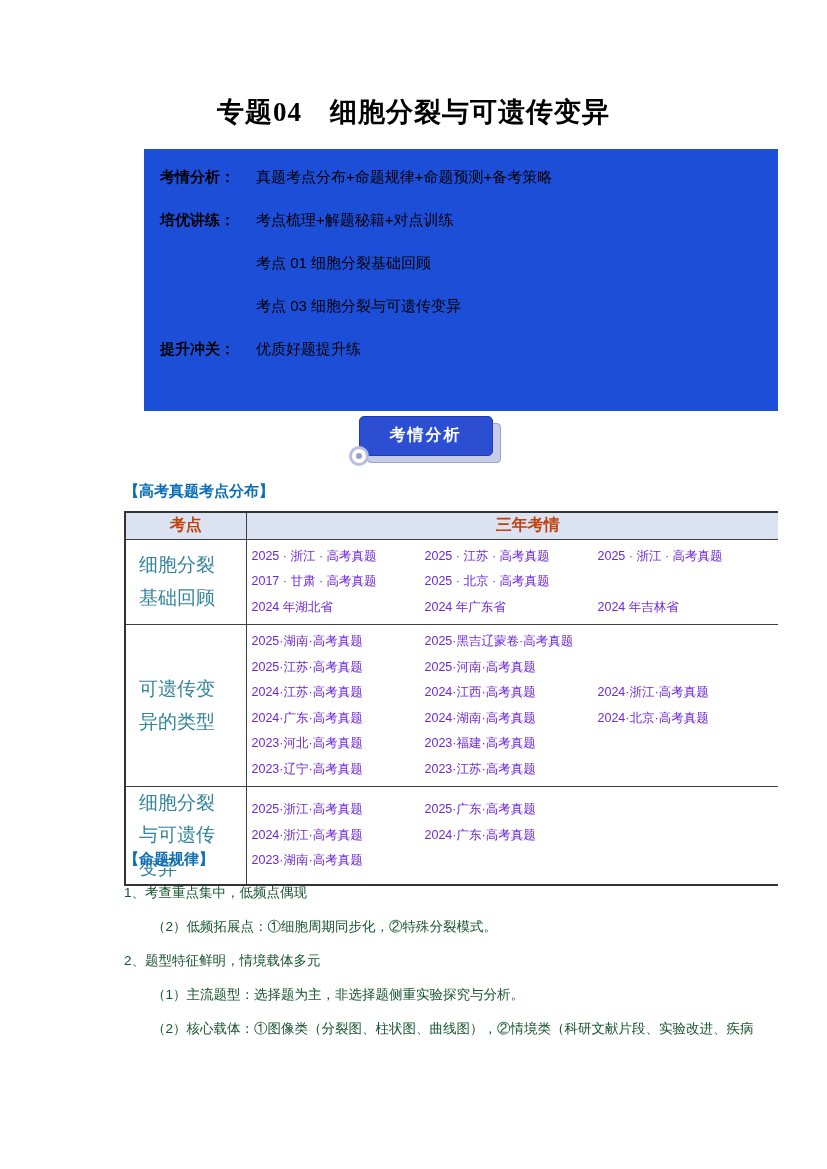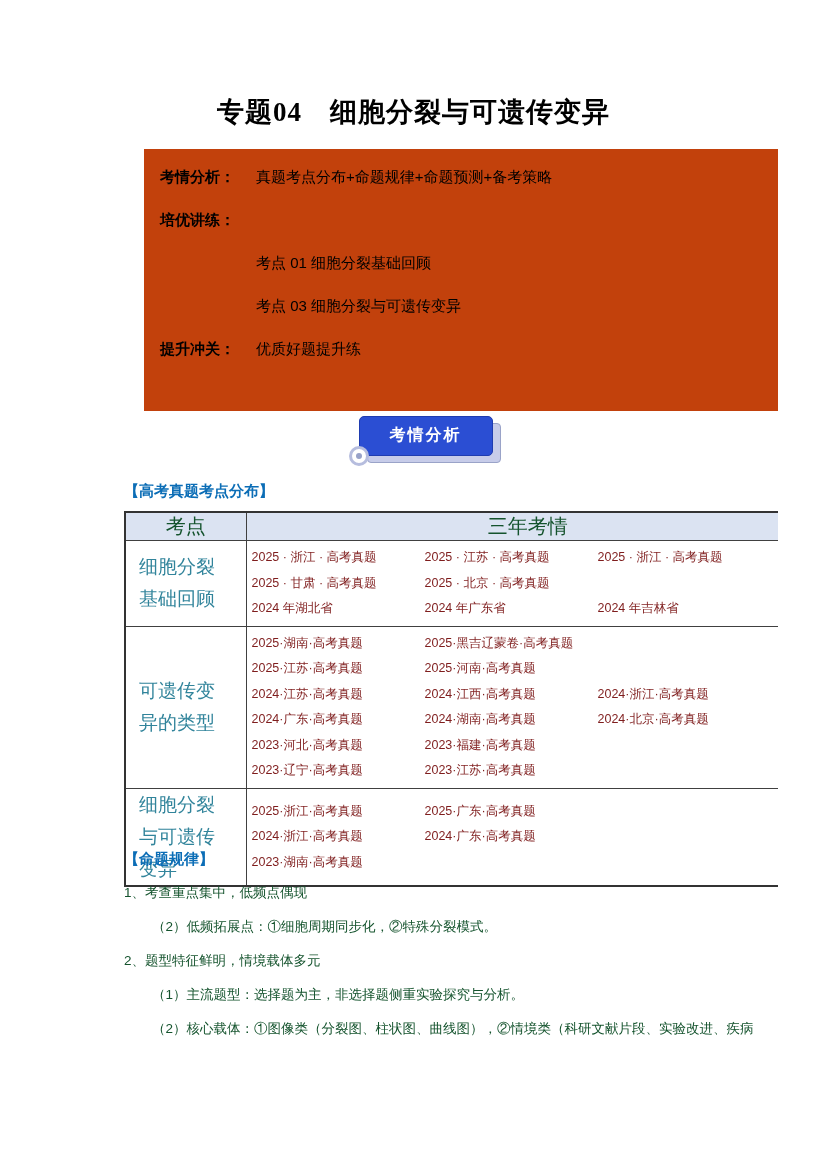--- a/index.html
+++ b/index.html
@@ -10,21 +10,21 @@
     overflow:hidden;
   }
   .page-title {
     position:absolute; top:92px; left:0; width:100%;
     text-align:center; font-size:27px; font-weight:bold; letter-spacing:1px;
     font-family:"Liberation Serif", serif;
   }
   
   .overview-box {
     position:absolute; left:95px; top:147px; width:650px; height:262px;
-    background:#c2410c; padding:17px 18px 8px 16px;
+    background:#1d4ed8; padding:17px 18px 8px 16px;
   }
   .ov-row { display:flex; align-items:flex-start; margin-bottom:22px; font-size:15px; line-height:21px; }
   .ov-label { display:inline-block; width:96px; font-weight:bold; flex:0 0 96px; }
   .ov-content { flex:1; }
   
   .banner-wrap { position:absolute; top:414px; left:12px; width:100%; display:flex; justify-content:center; }
   .banner { position:relative; }
   .banner-shadow {
     position:absolute; left:8px; top:7px; right:-8px; bottom:-7px;
     background:#c7cce9; border-radius:4px; border:1px solid #9aa3c8;
@@ -46,30 +46,30 @@
   .h-exam { top:480px; }
   .h-mingti { top:848px; }
   
   .exam-table {
     position:absolute; left:75px; top:509px; width:687px;
     border-collapse:collapse; table-layout:fixed;
     border:2px solid #333;
   }
   .exam-table th, .exam-table td { border:1px solid #404040; }
   .exam-table thead th {
-    background:#dbe3f2; font-size:20px; font-weight:normal; height:27px;
-    text-align:center; color:#14532d;
+    background:#dbe3f2; font-size:16px; font-weight:bold; height:27px;
+    text-align:center; color:#c2410c;
   }
   .col-topic { width:121px; }
   td.topic-cell {
     color:#31849b; text-align:left; font-size:19px; vertical-align:middle;
     line-height:1.7; padding:0 13px;
   }
   td.exams-cell { padding:4px 0 4px 5px; vertical-align:middle; }
-  .tl { display:flex; align-items:center; height:25.5px; font-size:12.5px; color:#7f1d1d; white-space:nowrap; }
+  .tl { display:flex; align-items:center; height:25.5px; font-size:12.5px; color:#6d28d9; white-space:nowrap; }
   .te { display:inline-block; overflow:visible; }
   .te.c1, .te.c2 { width:173px; flex:0 0 173px; }
   .te.c3 { flex:1; }
   
   .analysis { position:absolute; left:75px; top:880px; width:705px; font-size:13.5px; color:#14532d; }
   .para { margin-bottom:13px; line-height:21px; }
   .para.ind { padding-left:28px; }
 </style>
 </head>
 <body>
@@ -78,20 +78,21 @@
 
   <div class="page-title">专题04　细胞分裂与可遗传变异</div>
 
   <div class="overview-box">
       <div class="ov-row">
         <span class="ov-label">考情分析：</span>
         <span class="ov-content">真题考点分布+命题规律+命题预测+备考策略</span>
       </div>
       <div class="ov-row">
         <span class="ov-label">培优讲练：</span>
+        <span class="ov-content">考点梳理+解题秘籍+对点训练</span>
       </div>
       <div class="ov-row">
         <span class="ov-label"></span>
         <span class="ov-content">考点 01 细胞分裂基础回顾</span>
       </div>
       <div class="ov-row">
         <span class="ov-label"></span>
         <span class="ov-content">考点 03 细胞分裂与可遗传变异</span>
       </div>
       <div class="ov-row">
@@ -124,21 +125,21 @@
     <tbody>
         <tr>
           <td class="topic-cell">细胞分裂基础回顾</td>
           <td class="exams-cell">
             <div class="tl">
               <span class="te c1">2025 · 浙江 · 高考真题</span>
               <span class="te c2">2025 · 江苏 · 高考真题</span>
               <span class="te c3">2025 · 浙江 · 高考真题</span>
             </div>
             <div class="tl">
-              <span class="te c1">2025 · 甘肃 · 高考真题</span>
+              <span class="te c1">2017 · 甘肃 · 高考真题</span>
               <span class="te c2">2025 · 北京 · 高考真题</span>
               <span class="te c3"></span>
             </div>
             <div class="tl">
               <span class="te c1">2024 年湖北省</span>
               <span class="te c2">2024 年广东省</span>
               <span class="te c3">2024 年吉林省</span>
             </div>
           </td>
         </tr>

